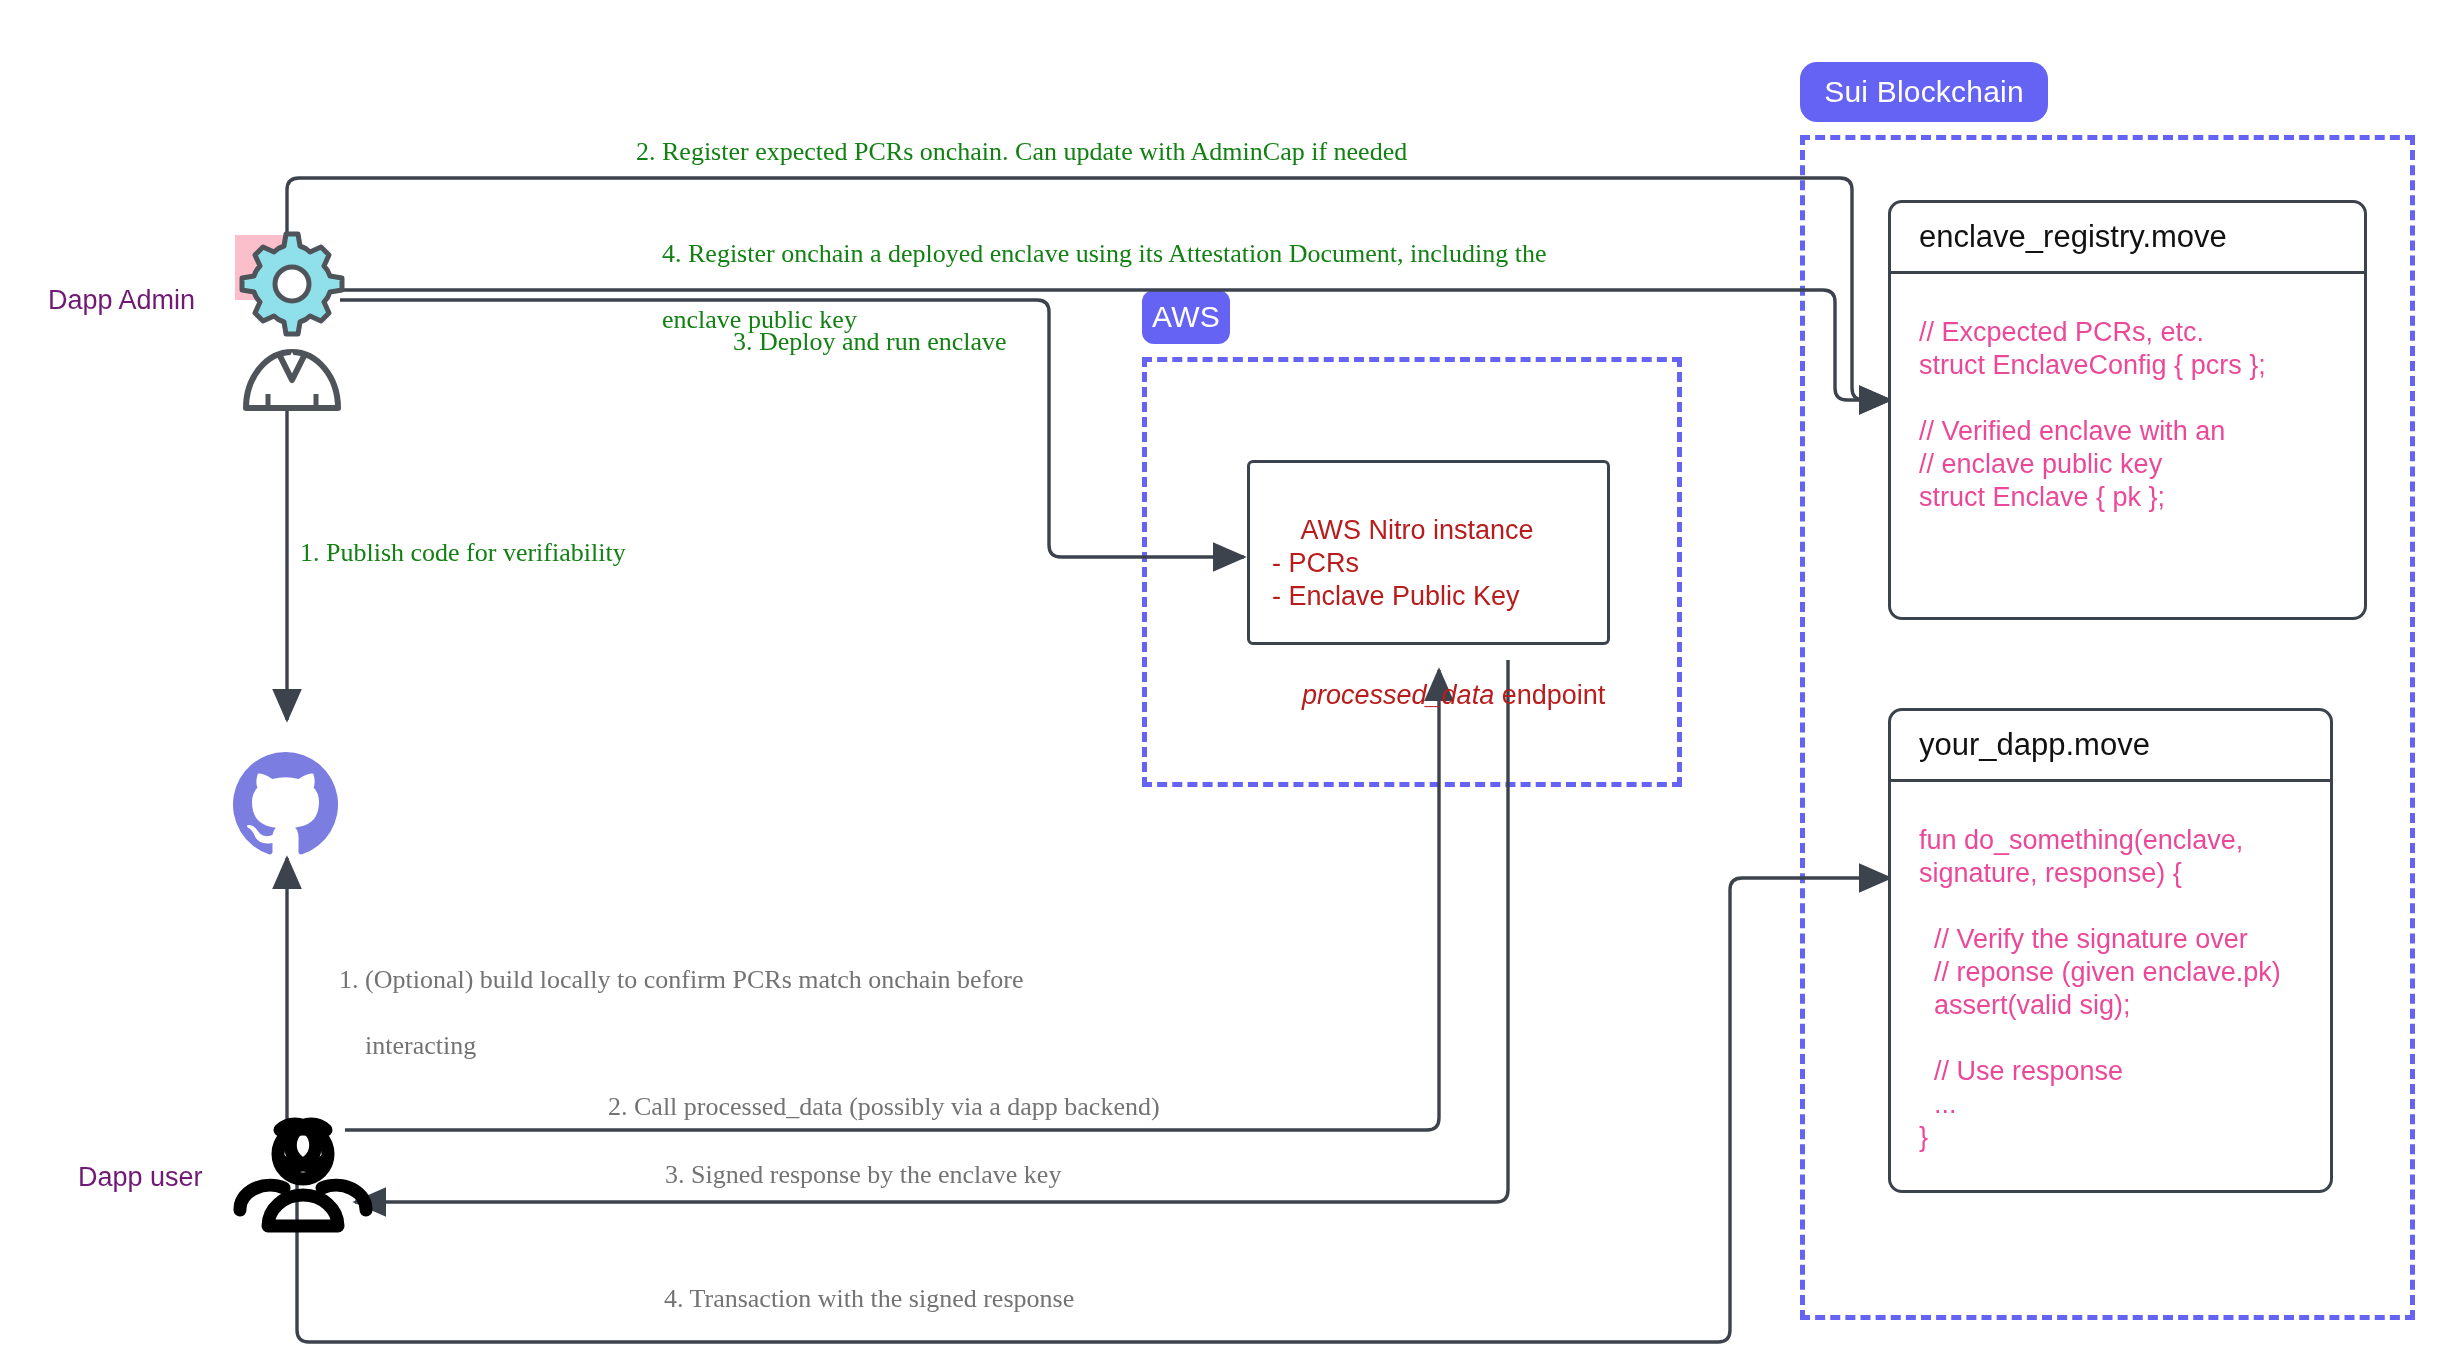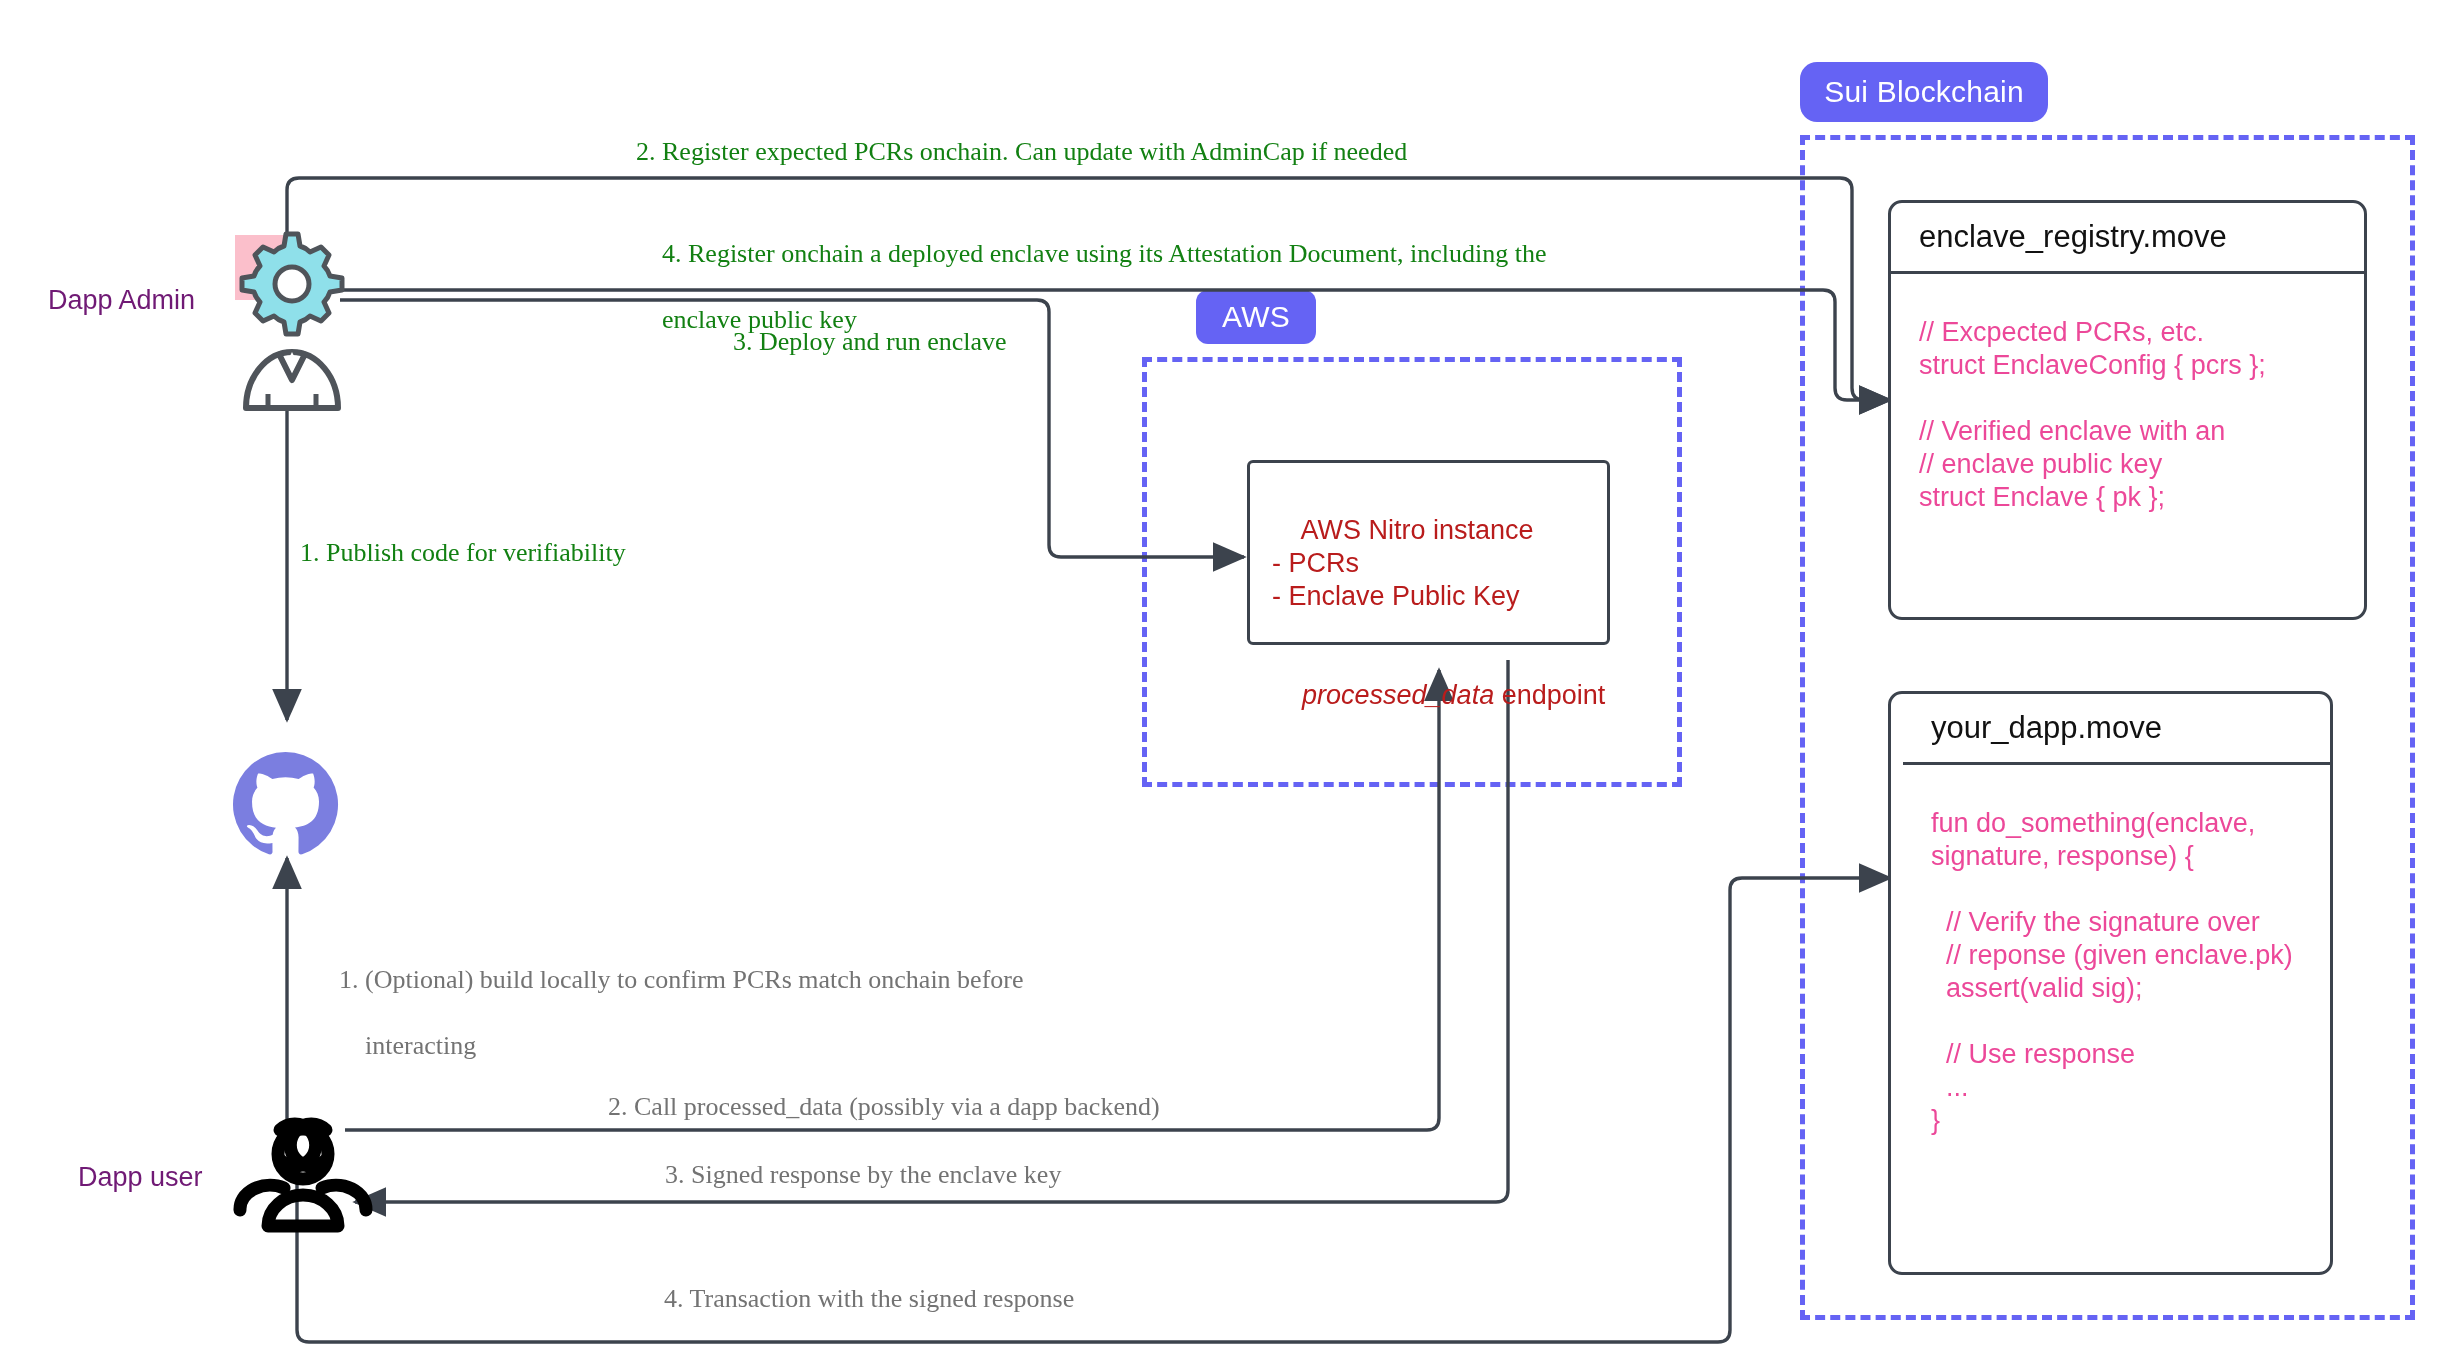--- a/index.html
+++ b/index.html
@@ -109,21 +109,21 @@
   }
 </style>
 </head>
 <body>
 
 <div id="canvas">
 
   <div class="dashregion" style="left:1142px; top:357px; width:540px; height:430px;"></div>
   <div class="dashregion" style="left:1800px; top:135px; width:615px; height:1185px;"></div>
 
-  <div class="badge" style="left:1196px; top:290px; width:120px; height:54px;">
+  <div class="badge" style="left:1142px; top:290px; width:88px; height:54px;">
     <span>AWS</span>
   </div>
   <div class="badge" style="left:1800px; top:62px; width:248px; height:60px;border-radius:17px;">
     <span>Sui Blockchain</span>
   </div>
 
   <svg class="layer" viewBox="0 0 2443 1361">
     <defs>
       <marker id="arw" markerWidth="11" markerHeight="11" refX="9.2" refY="5.2" orient="auto" markerUnits="strokeWidth">
         <path d="M0,0.8 L10,5.2 L0,9.6 z" fill="#3c434d"></path>
@@ -216,21 +216,21 @@
   <div class="codebox" style="left:1888px; top:200px; width:479px; height:420px;">
     <div class="title">enclave_registry.move</div>
     <div class="body">// Excpected PCRs, etc.
 struct EnclaveConfig { pcrs };
 
 // Verified enclave with an
 // enclave public key
 struct Enclave { pk };</div>
   </div>
 
-  <div class="codebox" style="left:1888px; top:691px; width:445px; height:584px;padding-left:12px;">
+  <div class="codebox" style="left:1888px; top:708px; width:445px; height:485px;">
     <div class="title">your_dapp.move</div>
     <div class="body">fun do_something(enclave,
 signature, response) {
 
   // Verify the signature over
   // reponse (given enclave.pk)
   assert(valid sig);
 
   // Use response
   ...

